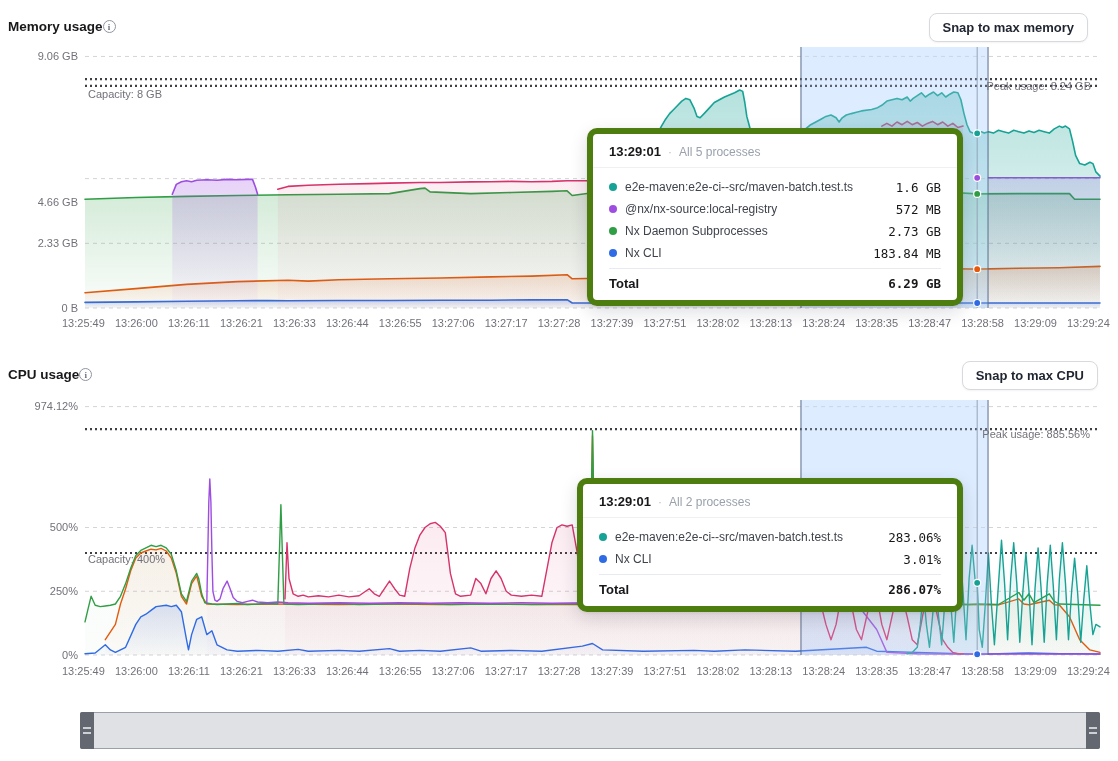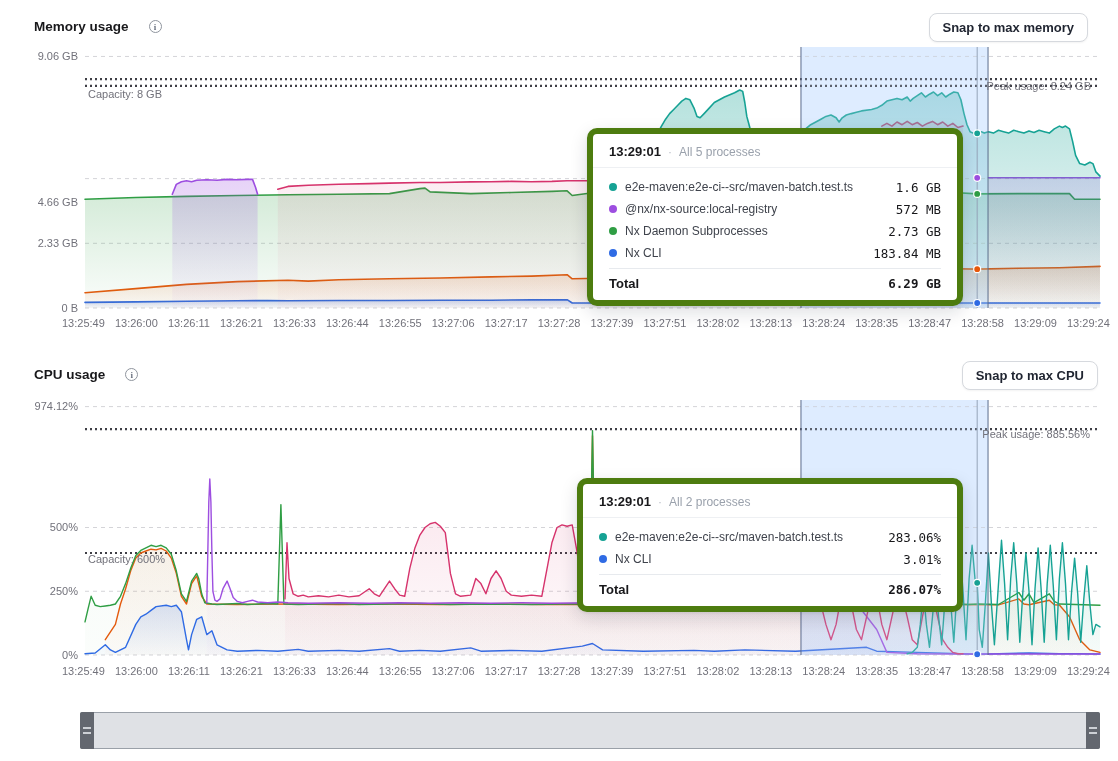--- a/index.html
+++ b/index.html
@@ -1,20 +1,20 @@
 <!DOCTYPE html>
 <html><head>
 <meta charset="utf-8">
 <style>
   * { box-sizing: border-box; margin: 0; padding: 0; }
   html,body { width:1118px; height:761px; background:#ffffff; overflow:hidden;
     font-family:"Liberation Sans", sans-serif; position:relative; }
   .abs { position:absolute; }
   .chart-title { font-size:13.5px; font-weight:700; color:#18181b; }
-  .title-row { display:flex; align-items:center; gap:20px;margin-left:26px; }
+  .title-row { display:flex; align-items:center; gap:0; }
   .info-icon { display:inline-flex; align-items:center; justify-content:center;
     width:13px; height:13px; border:1.2px solid #8f959e; border-radius:50%;
     color:#6b7280; font-size:9px; font-weight:700; font-family:"Liberation Serif", serif; }
   .snap-btn { position:absolute; background:#fff; border:1px solid #d6d9de; border-radius:8px;
     padding:6px 13px; font-size:13px; font-weight:600; color:#1f2430; cursor:pointer;
     font-family:"Liberation Sans", sans-serif; box-shadow:0 1px 2px rgba(0,0,0,0.05); }
   .plot { position:absolute; overflow:visible; }
   .ylabels { position:absolute; left:0; width:78px; }
   .ylabel { position:absolute; right:0; font-size:11px; color:#71717a; white-space:nowrap; }
   .xlabels { position:absolute; left:62px; width:1048px; display:flex;
@@ -253,21 +253,21 @@
       <path d="M200.0,198.9L202.0,142.8L204.0,178.5L208.1,193.8L213.2,196.3L218.2,195.1L223.3,196.9L233.5,195.8L243.6,196.9L253.8,195.1L263.9,196.9L274.1,195.8L284.2,188.7L289.3,193.8L294.3,196.3L304.5,181.1L309.6,188.7L314.6,195.1L319.7,196.3L324.8,168.3L329.9,147.9L334.9,135.1L340.0,127.5L345.1,123.7L350.2,122.4L355.3,126.2L360.3,132.6L365.4,173.4L370.5,193.8L375.6,196.3L385.7,195.1L390.8,178.5L395.9,183.6L400.9,193.8L406.0,178.5L411.1,170.8L416.1,178.5L421.2,191.3L426.3,195.1L436.4,196.3L446.6,195.1L456.8,196.3L466.9,142.8L472.0,127.5L477.0,124.9L482.1,126.2L487.2,124.9L492.3,153.0L497.3,193.8L507.5,196.3L517.6,195.1L527.8,196.3L548.1,195.1L568.4,196.3L588.7,195.1L609.0,196.3L629.3,195.1L659.8,196.3L680.1,195.1L710.5,196.3L720.6,195.1L730.8,193.8L735.9,204.0L740.9,224.4L746.0,239.7L751.1,224.4L756.2,196.3L761.3,191.3L766.3,204.0L771.4,229.5L776.5,239.7L781.6,216.8L786.6,193.8L791.7,196.3L796.8,224.4L801.9,239.7L806.9,216.8L812.0,193.8L817.1,196.3L822.2,216.8L827.2,239.7L832.3,244.8L837.4,216.8L842.4,192.5L847.5,193.8L852.6,216.8L857.7,239.7L862.8,247.3L867.8,252.4L872.9,253.7L878.0,253.7" fill="none" stroke="#d6336c" stroke-width="1.4" stroke-linejoin="round" stroke-linecap="round"></path>
       <path d="M822.2,253.7L827.2,252.4L832.3,247.3L835.3,224.4L838.4,191.3L841.4,224.4L844.5,247.3L847.5,216.8L850.6,183.6L853.6,216.8L856.7,244.8L859.7,204.0L862.8,165.8L865.8,204.0L868.8,242.3L871.9,191.3L874.9,147.9L878.0,191.3L881.0,239.7L884.1,178.5L887.1,145.3L890.2,181.1L892.2,182.8L894.2,229.5L897.3,247.3L900.3,204.0L903.4,153.0L906.4,204.0L909.4,244.8L913.5,183.6L916.5,140.3L919.6,183.6L922.6,239.7L925.7,178.5L928.7,142.8L931.8,183.6L934.8,242.3L937.9,191.3L940.9,153.0L944.0,191.3L947.0,244.8L950.0,188.7L953.1,147.9L956.1,188.7L959.2,242.3L962.2,183.6L965.3,145.3L968.3,186.2L971.4,239.7L974.4,178.5L977.4,142.8L980.5,183.6L983.5,239.7L986.6,191.3L989.6,158.1L992.7,193.8L995.7,242.3L998.8,198.9L1001.8,165.8L1004.9,204.0L1007.9,234.6L1010.9,224.4L1015.0,226.9L1015.0,255L822.2,255Z" fill="url(#cpu-plot-g5)" stroke="none"></path>
       <path d="M822.2,253.7L827.2,252.4L832.3,247.3L835.3,224.4L838.4,191.3L841.4,224.4L844.5,247.3L847.5,216.8L850.6,183.6L853.6,216.8L856.7,244.8L859.7,204.0L862.8,165.8L865.8,204.0L868.8,242.3L871.9,191.3L874.9,147.9L878.0,191.3L881.0,239.7L884.1,178.5L887.1,145.3L890.2,181.1L892.2,182.8L894.2,229.5L897.3,247.3L900.3,204.0L903.4,153.0L906.4,204.0L909.4,244.8L913.5,183.6L916.5,140.3L919.6,183.6L922.6,239.7L925.7,178.5L928.7,142.8L931.8,183.6L934.8,242.3L937.9,191.3L940.9,153.0L944.0,191.3L947.0,244.8L950.0,188.7L953.1,147.9L956.1,188.7L959.2,242.3L962.2,183.6L965.3,145.3L968.3,186.2L971.4,239.7L974.4,178.5L977.4,142.8L980.5,183.6L983.5,239.7L986.6,191.3L989.6,158.1L992.7,193.8L995.7,242.3L998.8,198.9L1001.8,165.8L1004.9,204.0L1007.9,234.6L1010.9,224.4L1015.0,226.9" fill="none" stroke="#16a294" stroke-width="1.4" stroke-linejoin="round" stroke-linecap="round"></path>
       <rect x="715.981" y="0" width="187.06450000000007" height="255" fill="#bfdbfe" opacity="0.22"></rect>
       <line x1="715.981" y1="0" x2="715.981" y2="255" stroke="#5b6b8c" stroke-width="1"></line>
       <line x1="903.0455000000001" y1="0" x2="903.0455000000001" y2="255" stroke="#5b6b8c" stroke-width="1"></line>
       <line x1="892.1850000000001" y1="0" x2="892.1850000000001" y2="255" stroke="#94a3b8" stroke-width="1"></line>
       <circle cx="892.1850000000001" cy="182.8197" r="3.5" fill="#16a294" stroke="#ffffff" stroke-width="1.2"></circle>
       <circle cx="892.1850000000001" cy="254.23245" r="3.5" fill="#2f6be4" stroke="#ffffff" stroke-width="1.2"></circle>
     </svg>
-  <div class="cap-label" style="left:88px; top:553px;">Capacity: 600%</div>
+  <div class="cap-label" style="left:88px; top:553px;">Capacity: 400%</div>
   <div class="peak-label" style="right:28px; top:428px;">Peak usage: 885.56%</div>
   <div class="xlabels" id="cpu-plot-xlabels" style="top:665px;">
       <span class="xlabel">13:25:49</span>
       <span class="xlabel">13:26:00</span>
       <span class="xlabel">13:26:11</span>
       <span class="xlabel">13:26:21</span>
       <span class="xlabel">13:26:33</span>
       <span class="xlabel">13:26:44</span>
       <span class="xlabel">13:26:55</span>
       <span class="xlabel">13:27:06</span>

